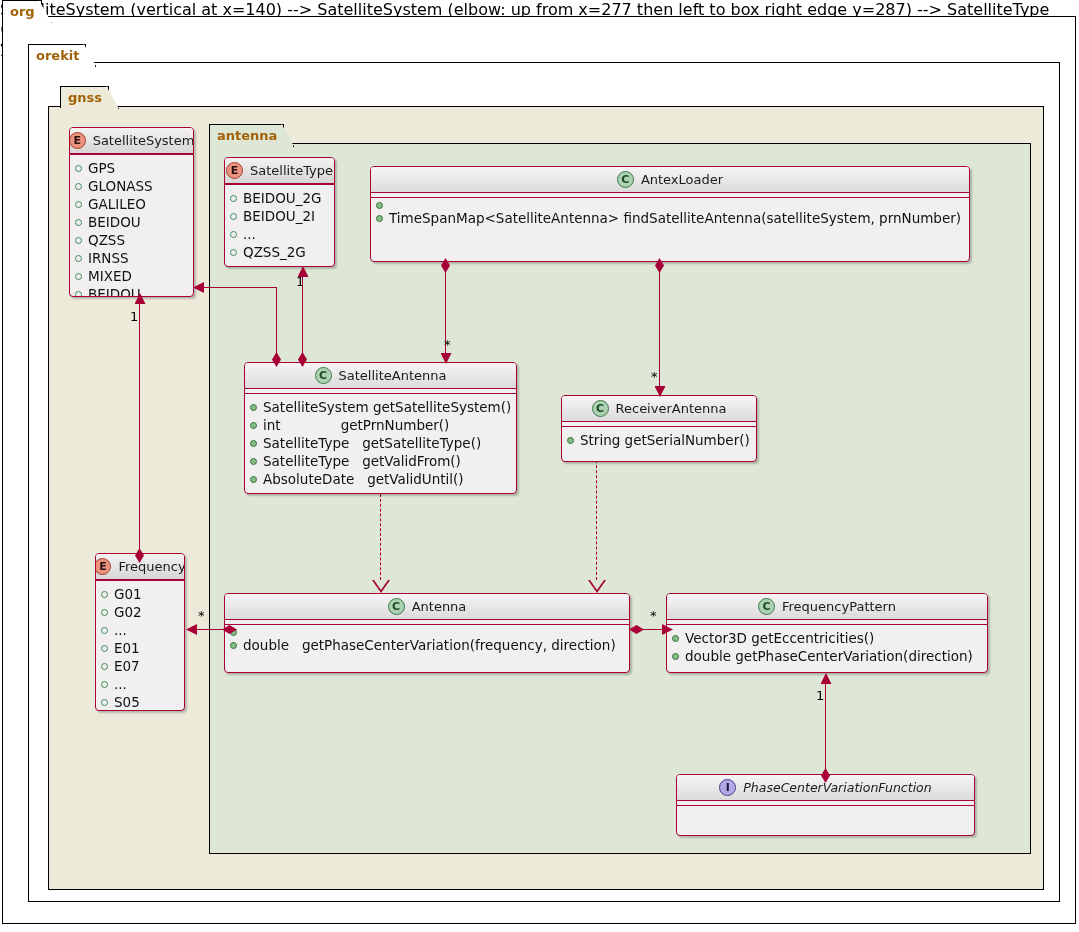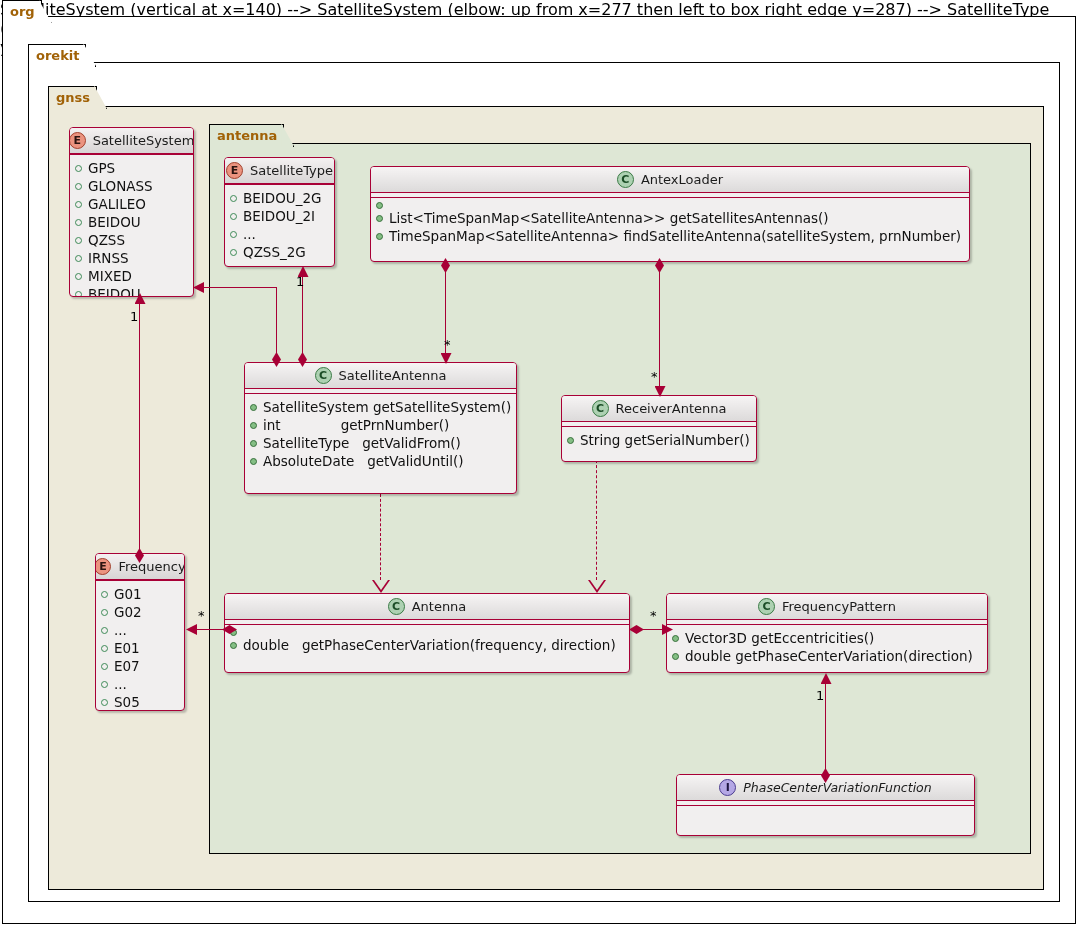--- a/index.html
+++ b/index.html
@@ -37,21 +37,21 @@
     border-right:1.4px solid #000;
     -webkit-clip-path: polygon(0 0, 100% 100%, 0 100%);
     clip-path: polygon(0 0, 100% 100%, 0 100%);
   }
 
   #pkg-org    { left:2px;  top:16px;  width:1074px; height:908px; background:#ffffff; }
   #tab-org    { left:2px;  top:0px;   background:#ffffff; }
   #pkg-orekit { left:28px; top:62px;  width:1032px; height:840px; background:#ffffff; }
   #tab-orekit { left:28px; top:44px;  background:#ffffff; }
   #pkg-gnss   { left:48px; top:106px; width:996px;  height:784px; background:#EDEADA; }
-  #tab-gnss   { left:48px; top:86px;  background:#EDEADA; }
+  #tab-gnss   { left:60px; top:86px;  background:#EDEADA; }
   #pkg-antenna{ left:209px;top:143px; width:822px;  height:711px; background:#DEE7D5; }
   #tab-antenna{ left:209px;top:124px; background:#DEE7D5; }
 
   
   .node {
     position:absolute;
     border:1px solid #A80036;
     border-radius:4px;
     background:#F1EFEF;
     box-shadow:2px 2px 2px rgba(0,0,0,0.22);
@@ -250,35 +250,35 @@
 
 
 <div class="node" style="left:370px; top:166px; width:600px; height:96px;">
   <div class="node-hdr">
     <span class="badge c">C</span>
     <span class="node-title">AntexLoader</span>
   </div>
   <div class="sep-band"></div>
   <div class="node-body">
     <div class="mrow"><span class="dot pub"></span></div>
-    <div class="mrow"><span class="dot pub"></span><span>List&lt;TimeSpanMap&lt;SatelliteAntenna&gt;&gt; getSatellitesAntennas()</span></div>
     <div class="mrow"><span class="dot pub"></span><span>TimeSpanMap&lt;SatelliteAntenna&gt; findSatelliteAntenna(satelliteSystem, prnNumber)</span></div>
   </div>
 </div>
 
 
 <div class="node" style="left:244px; top:362px; width:273px; height:132px;">
   <div class="node-hdr">
     <span class="badge c">C</span>
     <span class="node-title">SatelliteAntenna</span>
   </div>
   <div class="sep-band"></div>
   <div class="node-body">
     <div class="mrow"><span class="dot pub"></span><span>SatelliteSystem getSatelliteSystem()</span></div>
     <div class="mrow"><span class="dot pub"></span><span>int              getPrnNumber()</span></div>
+    <div class="mrow"><span class="dot pub"></span><span>SatelliteType   getSatelliteType()</span></div>
     <div class="mrow"><span class="dot pub"></span><span>SatelliteType   getValidFrom()</span></div>
     <div class="mrow"><span class="dot pub"></span><span>AbsoluteDate   getValidUntil()</span></div>
   </div>
 </div>
 
 
 <div class="node" style="left:561px; top:395px; width:196px; height:67px;">
   <div class="node-hdr">
     <span class="badge c">C</span>
     <span class="node-title">ReceiverAntenna</span>

